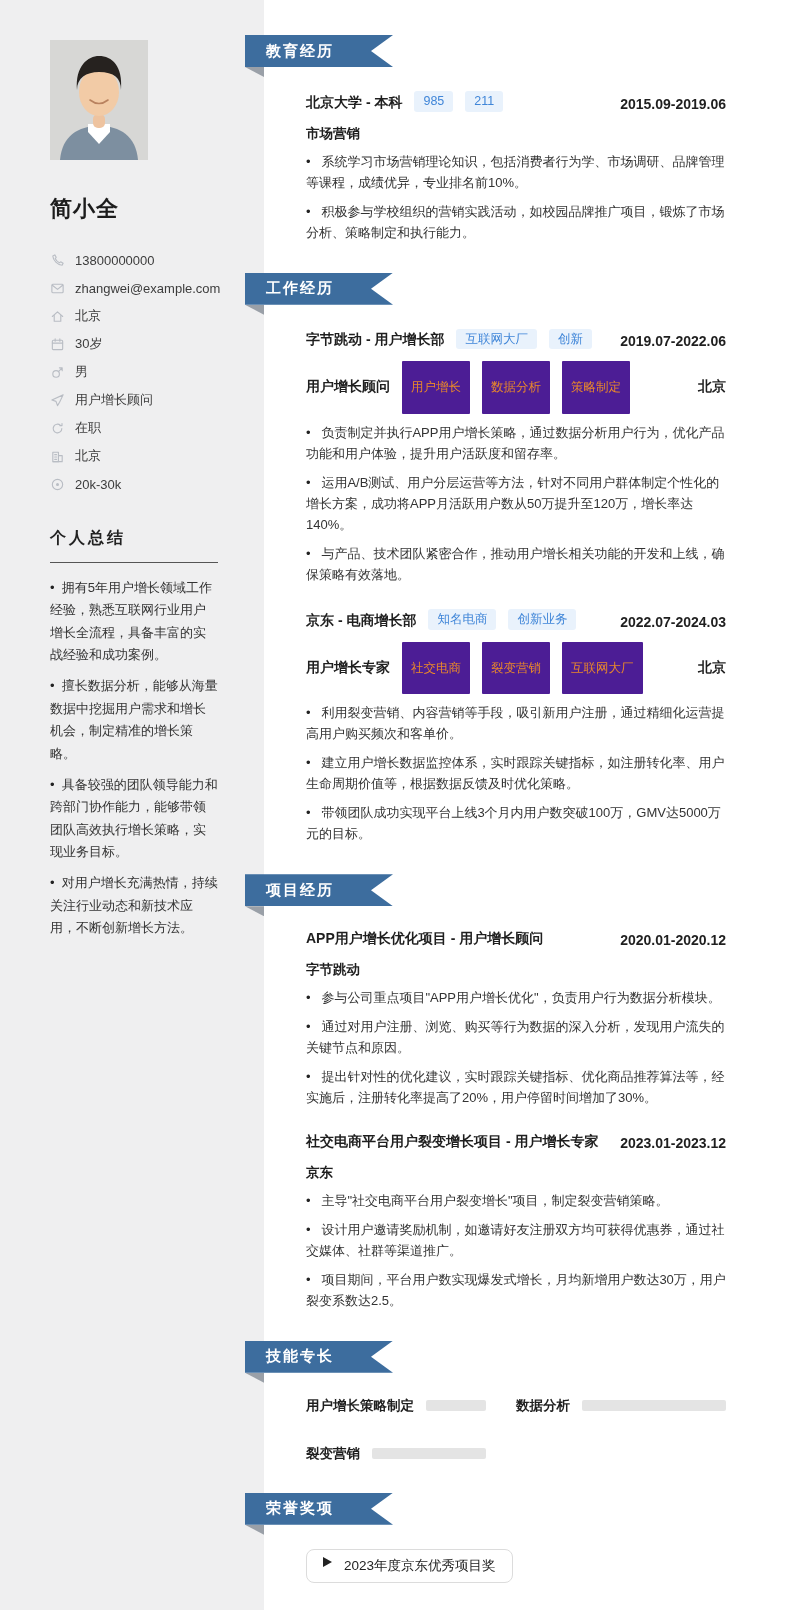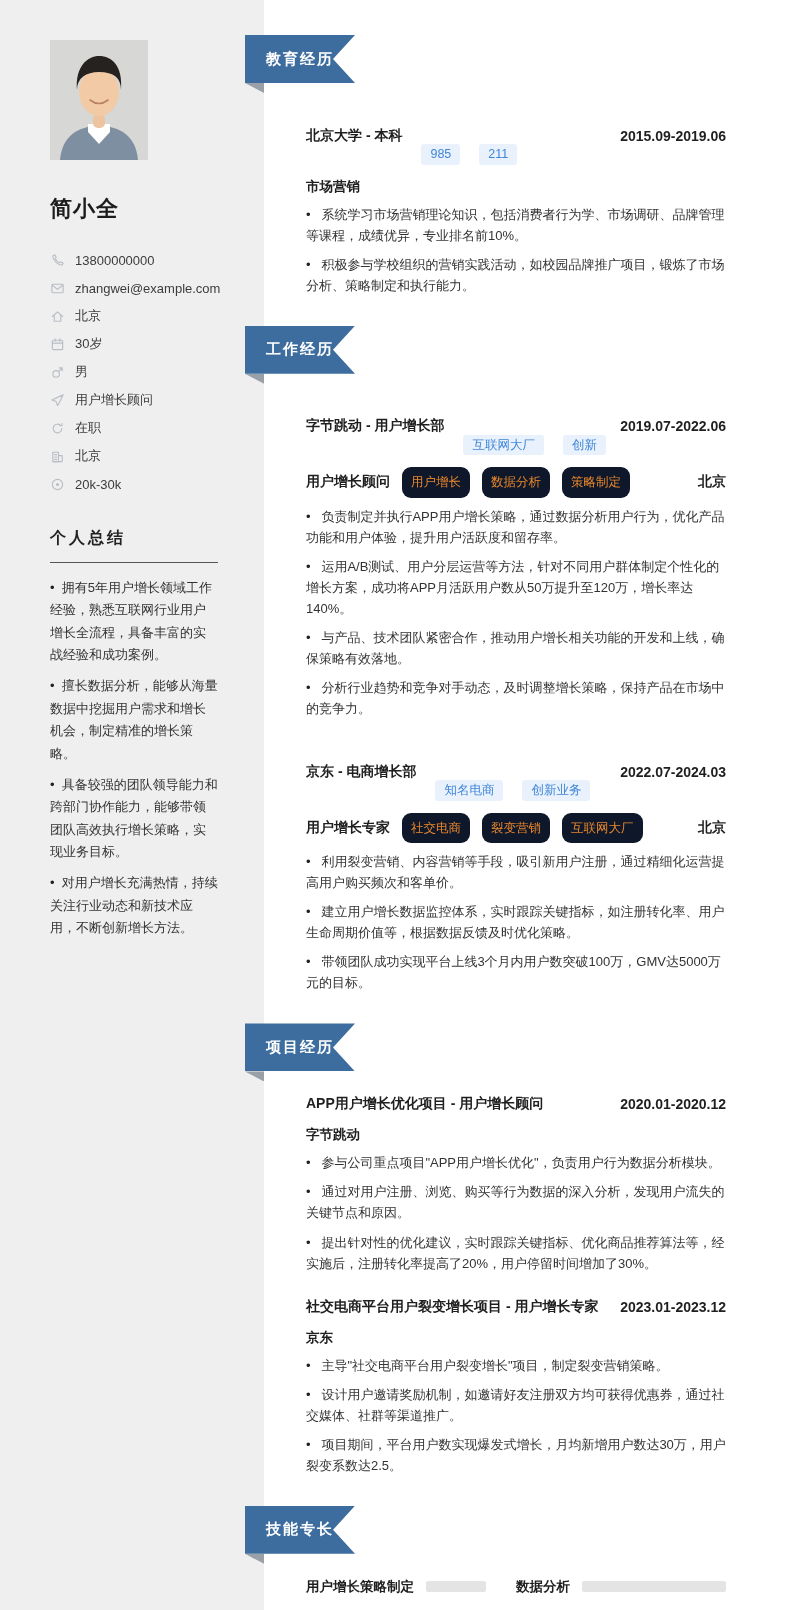--- a/index.html
+++ b/index.html
@@ -23,54 +23,54 @@
   .summary-title{
     font-size:16px;font-weight:bold;color:#222;letter-spacing:3px;
     padding-bottom:13px;border-bottom:1px solid #555;margin-bottom:14px;
   }
   .s-item{font-size:13px;line-height:1.72;color:#333;margin:0 0 9px 0;}
   .s-item::before{content:"•\00a0\00a0";color:#222;}
   
   .main{flex:1;box-sizing:border-box;padding-top:35px;}
   .section{margin-top:30px;}
   .section:first-child{margin-top:0;}
-  .ribbon{position:relative;width:110px;height:48px;margin-left:-19px;}
+  .ribbon{position:relative;width:110px;height:32px;margin-left:-19px;padding-left:38px;}
   .ribbon .flag{
     position:absolute;inset:0;background:#3d6d9e;color:#fff;
     clip-path:polygon(0 0,100% 0,calc(100% - 22px) 50%,100% 100%,0 100%);
     display:flex;align-items:center;padding-left:21px;box-sizing:border-box;
     font-size:15px;font-weight:bold;letter-spacing:2px;
   }
   .ribbon::after{
     content:"";position:absolute;left:0;top:100%;width:19px;height:10px;
     background:#9aa0a8;clip-path:polygon(0 0,100% 0,100% 100%);
   }
   .sec-body{padding:24px 68px 0 42px;}
   .entry{margin-top:24px;}
   .entry:first-child{margin-top:0;}
-  .entry-head{display:flex;align-items:center;gap:7px;}
+  .entry-head{display:flex;align-items:flex-end;}
   .entry-title{font-size:14px;font-weight:bold;color:#1f1f1f;}
   .spacer{flex:1;}
   .date{font-size:14px;font-weight:bold;color:#1f1f1f;}
   .loc{font-size:14px;font-weight:bold;color:#1f1f1f;}
   .badge{
     margin-left:12px;font-size:12.5px;font-weight:normal;line-height:1;
-    padding:4px 9px;border-radius:3px;background:#e9f2fc;color:#4086d8;margin-top:37px;
+    padding:4px 9px;border-radius:3px;background:#e9f2fc;color:#4086d8;
   }
   .tag{
     margin-left:12px;font-size:12.5px;font-weight:normal;line-height:1;
-    padding:9px 9px;border-radius:9px;background:#0f172a;color:#e8872b;
+    padding:20px 9px;border-radius:1px;background:#4c1d95;color:#e8872b;
   }
   .entry-row2{display:flex;align-items:center;margin-top:12px;}
   .entry-sub{font-size:13.5px;font-weight:bold;color:#1f1f1f;margin-top:13px;}
   .bullets{margin-top:5px;}
   .b{font-size:13px;line-height:1.62;color:#333;margin:8px 0 0 0;}
   .b::before{content:"•\00a0\00a0\00a0";color:#222;}
   
-  .skills{display:flex;flex-wrap:wrap;row-gap:20px;}
+  .skills{display:flex;flex-wrap:wrap;row-gap:30px;}
   .skill{width:50%;display:flex;align-items:center;box-sizing:border-box;}
   .skill:nth-child(odd){padding-right:30px;}
   .skill-label{font-size:13.5px;font-weight:bold;color:#1f1f1f;margin-right:12px;white-space:nowrap;}
   .bar{flex:1;height:11px;background:#e4e4e4;border-radius:2px;position:relative;overflow:hidden;}
   .fill{height:100%;background:#3d6d9e;clip-path:polygon(0 0,100% 0,calc(100% - 9px) 100%,0 100%);}
   
   .award{
     display:inline-flex;align-items:flex-start;border:1px solid #dcdcdc;border-radius:8px;
     padding:7px 16px;font-size:13.5px;color:#222;background:#fff;cursor:pointer;
   }
@@ -229,21 +229,20 @@
             <span class="tag">用户增长</span>
             <span class="tag">数据分析</span>
             <span class="tag">策略制定</span>
             <span class="spacer"></span>
             <span class="loc">北京</span>
           </div>
           <div class="bullets">
             <p class="b">负责制定并执行APP用户增长策略，通过数据分析用户行为，优化产品功能和用户体验，提升用户活跃度和留存率。</p>
             <p class="b">运用A/B测试、用户分层运营等方法，针对不同用户群体制定个性化的增长方案，成功将APP月活跃用户数从50万提升至120万，增长率达140%。</p>
             <p class="b">与产品、技术团队紧密合作，推动用户增长相关功能的开发和上线，确保策略有效落地。</p>
-            <p class="b">分析行业趋势和竞争对手动态，及时调整增长策略，保持产品在市场中的竞争力。</p>
           </div>
         </div>
 
         <div class="entry">
           <div class="entry-head">
             <span class="entry-title">京东 - 电商增长部</span>
             <span class="badge">知名电商</span>
             <span class="badge">创新业务</span>
             <span class="spacer"></span>
             <span class="date">2022.07-2024.03</span>

